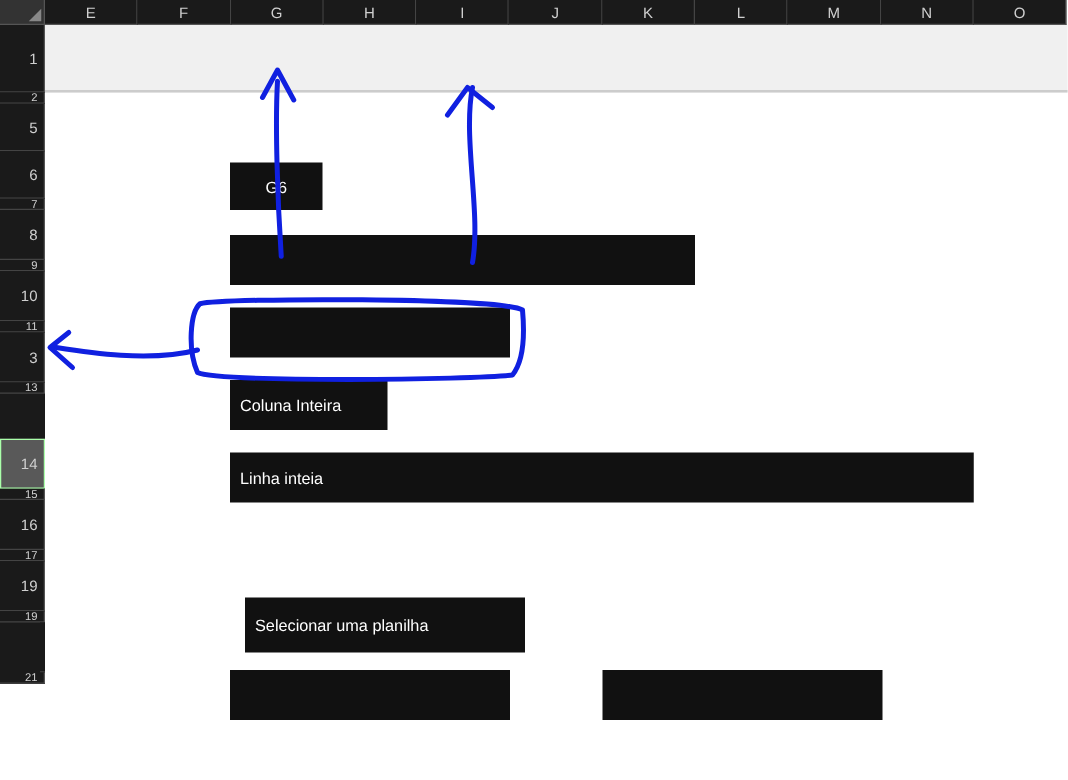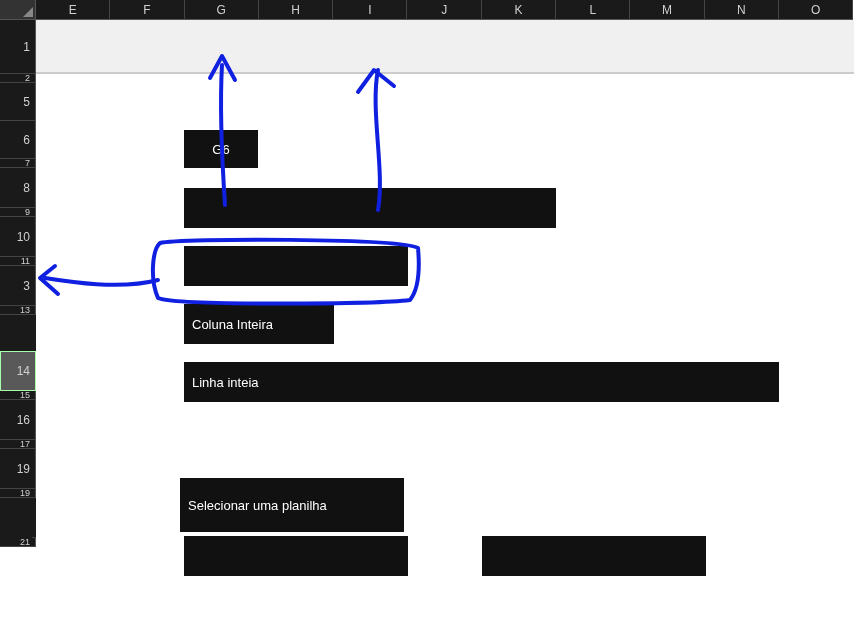--- a/index.html
+++ b/index.html
@@ -165,26 +165,26 @@
 
   <div class="grid-area">
     <div class="row1-bar"></div>
 
     <div class="black-cell" style="left:148px; top:110px; width:74px; height:38px; justify-content:center; padding-left:0;">G6</div>
 
     <div class="black-cell" style="left:148px; top:168px; width:372px; height:40px;"></div>
 
     <div class="black-cell" style="left:148px; top:226px; width:224px; height:40px;"></div>
 
-    <div class="black-cell" style="left:148px; top:284px; width:150px; height:40px;">Coluna Inteira</div>
+    <div class="black-cell" style="left:148px; top:284px; width:126px; height:40px;">Coluna Inteira</div>
 
     <div class="black-cell" style="left:148px; top:342px; width:595px; height:40px;">Linha inteia</div>
 
 
-    <div class="black-cell" style="left:144px; top:458px; width:224px; height:54px;">Selecionar uma planilha</div>
+    <div class="black-cell" style="left:160px; top:458px; width:224px; height:44px;">Selecionar uma planilha</div>
 
     <div class="black-cell" style="left:148px; top:516px; width:224px; height:40px;"></div>
 
     <div class="black-cell" style="left:446px; top:516px; width:224px; height:40px;"></div>
   </div>
 
   <svg class="ink-layer" viewBox="0 0 854 624">
 
     <path d="M 225 205 C 222 160, 220 100, 222 65"></path>
     <polyline points="210,78 222,56 235,80"></polyline>

